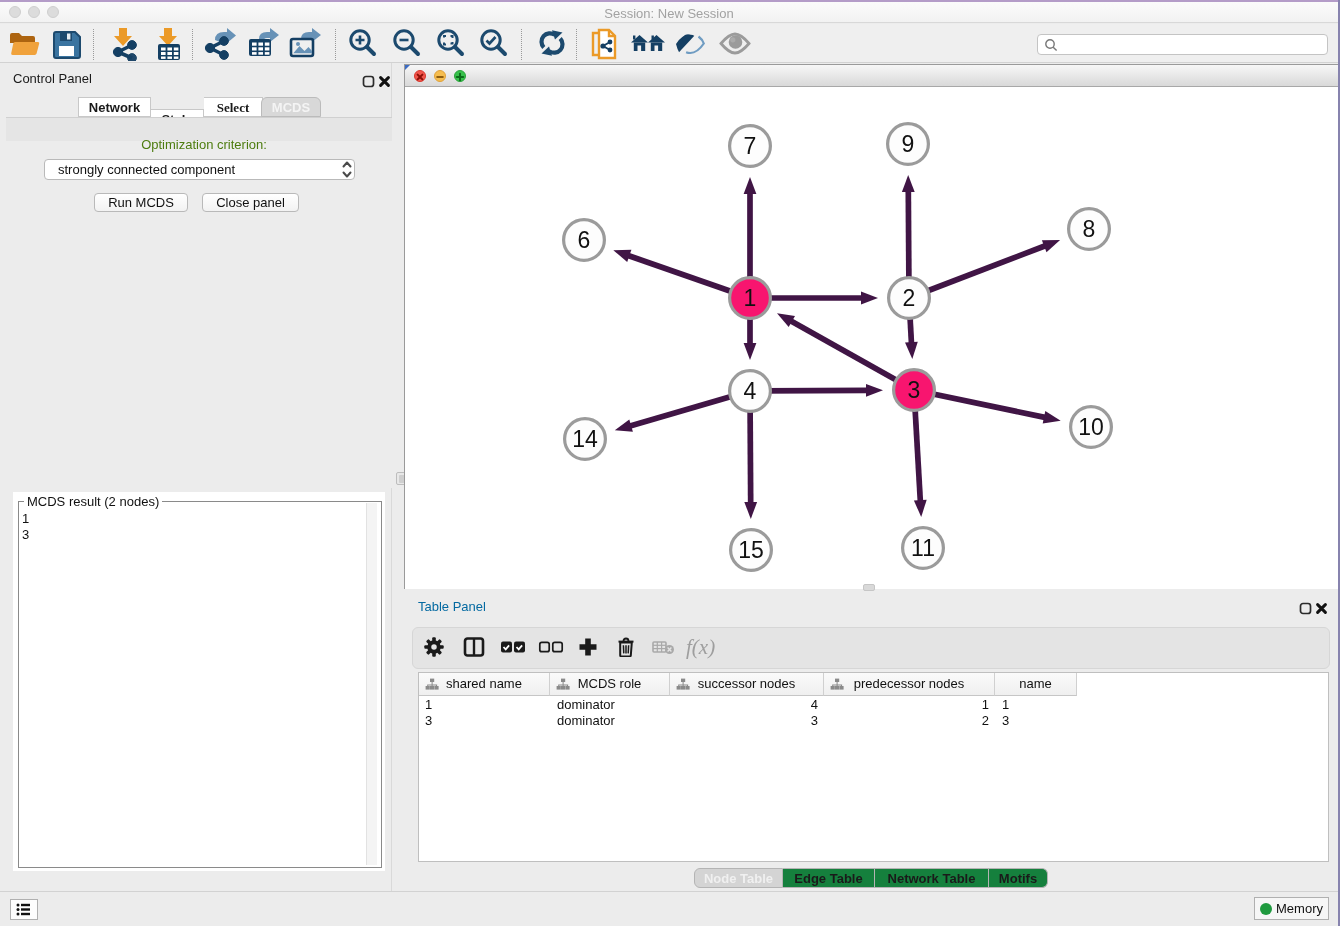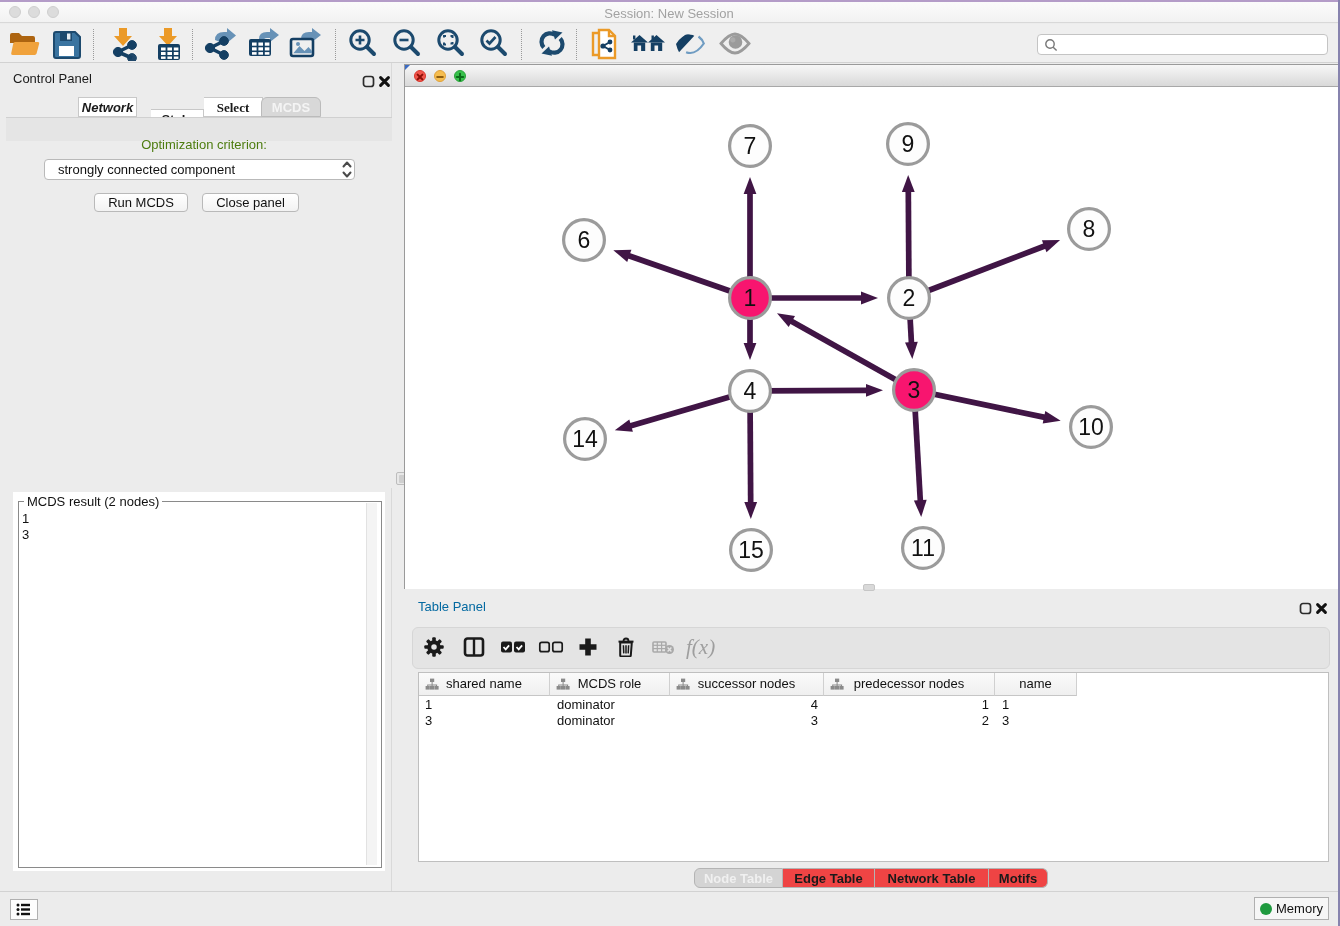--- a/index.html
+++ b/index.html
@@ -48,21 +48,21 @@
 #graph text { font-size:23px; fill:#111; text-anchor:middle; font-family:"Liberation Sans",sans-serif; }
 #net-splitgrip { left:863px; top:584px; width:12px; height:7px; background:#d9d9d9; border:1px solid #c6c6c6; border-radius:2px; }
 
 #tp-title { left:418px; top:599px; font-size:13px; color:#0369a1; }
 #tp-toolbar { left:412px; top:627px; width:918px; height:42px; background:#e4e4e4; border:1px solid #d6d6d6; border-radius:6px; }
 .tpi { position:absolute; top:637px; }
 #tp-table { left:418px; top:672px; width:911px; height:190px; background:#fff; border:1px solid #bfbfbf; }
 .th { position:absolute; top:673px; height:23px; background:linear-gradient(#fafafa,#efefef); border-right:1px solid #d0d0d0; border-bottom:1px solid #c6c6c6; font-size:13px; color:#111; text-align:center; line-height:22px; }
 .th svg { position:absolute; left:6px; top:5px; }
 .td { position:absolute; font-size:13px; color:#111; height:16px; line-height:16px; }
-.btab { position:absolute; top:868px; height:20px; background:#ef4444; border:1px solid #b4b4b4; font-size:13px; font-weight:bold; color:#1a1a1a; text-align:center; line-height:19px; }
+.btab { position:absolute; top:868px; height:20px; background:#15803d; border:1px solid #b4b4b4; font-size:13px; font-weight:bold; color:#1a1a1a; text-align:center; line-height:19px; }
 .btab.sel { background:#d4d4d4; color:#f0f0f0; }
 
 #statusbar { left:0; top:891px; width:1338px; height:35px; background:#ececec; border-top:1px solid #d2d2d2; }
 #listbtn { left:10px; top:899px; width:28px; height:21px; background:#fdfdfd; border:1px solid #b0b0b0; }
 #membtn { left:1254px; top:897px; width:75px; height:23px; background:#f6f6f6; border:1px solid #b0b0b0; font-size:13px; color:#111; text-align:center; line-height:21px; }
 #membtn b { display:inline-block; width:12px; height:12px; border-radius:50%; background:#1f9a3f; vertical-align:-2px; margin-right:4px; }
 </style>
 </head>
 <body>
 <div class="abs" id="titlebar"></div>
@@ -244,21 +244,21 @@
 </div>
 
 <div class="abs" style="left:391px; top:63px; width:1px; height:828px; background:#d9d9d9;"></div>
 <div class="abs" id="cp-title">Control Panel</div>
 <div class="abs" style="left:362px; top:74px;"><svg width="13" height="13" viewBox="0 0 13 13">
       <rect x="1.5" y="1.5" width="10" height="10" rx="2.5" fill="none" stroke="#2b2b2b" stroke-width="1.7"></rect>
     </svg></div>
 <div class="abs" style="left:378px; top:74px;"><svg width="13" height="13" viewBox="0 0 13 13">
       <path d="M2.6 2.6 L10.4 10.4 M10.4 2.6 L2.6 10.4" stroke="#111" stroke-width="3" stroke-linecap="round"></path>
     </svg></div>
-<div class="abs ctab" style="left:78px; width:59px;font-style:italic;">Network</div>
+<div class="abs ctab" style="left:78px; width:73px;">Network</div>
 <div class="abs ctab" style="left:151px; width:53px; border-left:none;margin-top:12px;">Style</div>
 <div class="abs ctab" style="left:204px; width:59px; border-left:none;font-family:Liberation Serif, serif;">Select</div>
 <div class="abs ctab sel" style="left:261px; width:60px;">MCDS</div>
 <div class="abs" id="cp-band"></div>
 <div class="abs" id="cp-content"></div>
 <div class="abs" id="opt-label">Optimization criterion:</div>
 <div class="abs" id="dropdown">strongly connected component</div>
 <svg class="abs" id="dd-arrows" width="12" height="17" viewBox="0 0 12 17">
     <path d="M2.5 5.5 L6 1.5 L9.5 5.5" fill="none" stroke="#4a4a4a" stroke-width="2" stroke-linecap="round" stroke-linejoin="round"></path>
     <path d="M2.5 11.5 L6 15.5 L9.5 11.5" fill="none" stroke="#4a4a4a" stroke-width="2" stroke-linecap="round" stroke-linejoin="round"></path>

